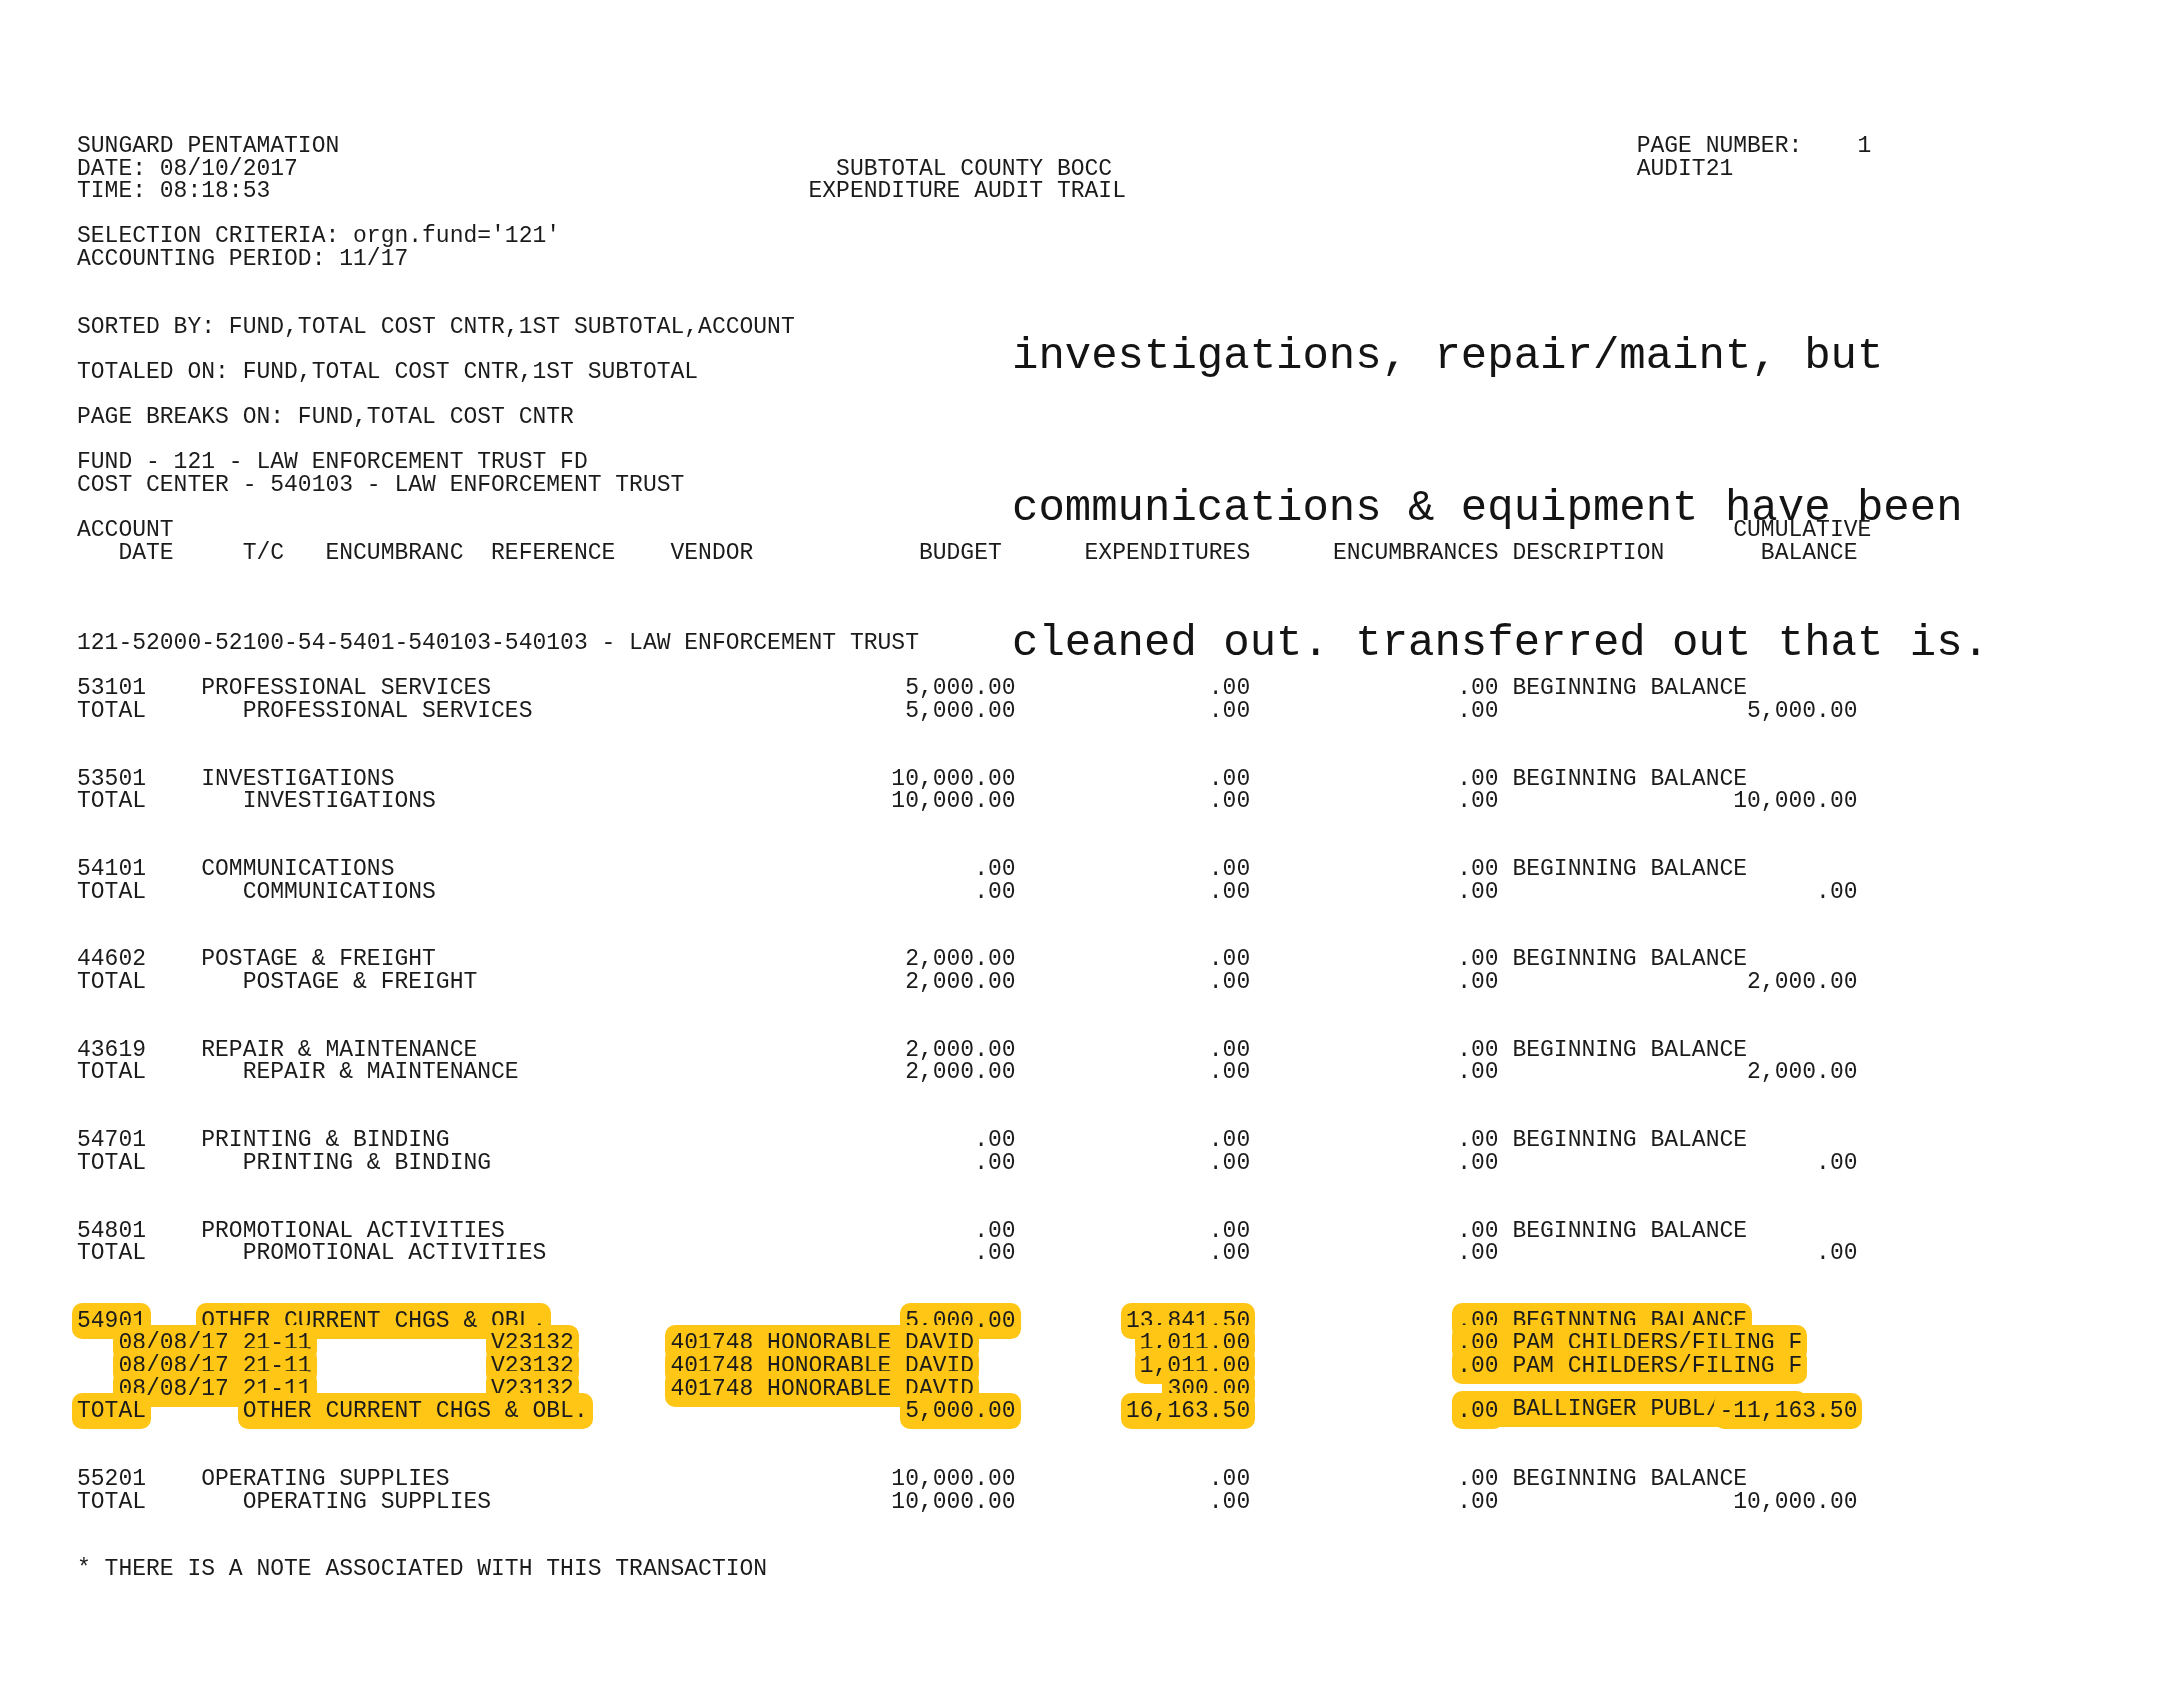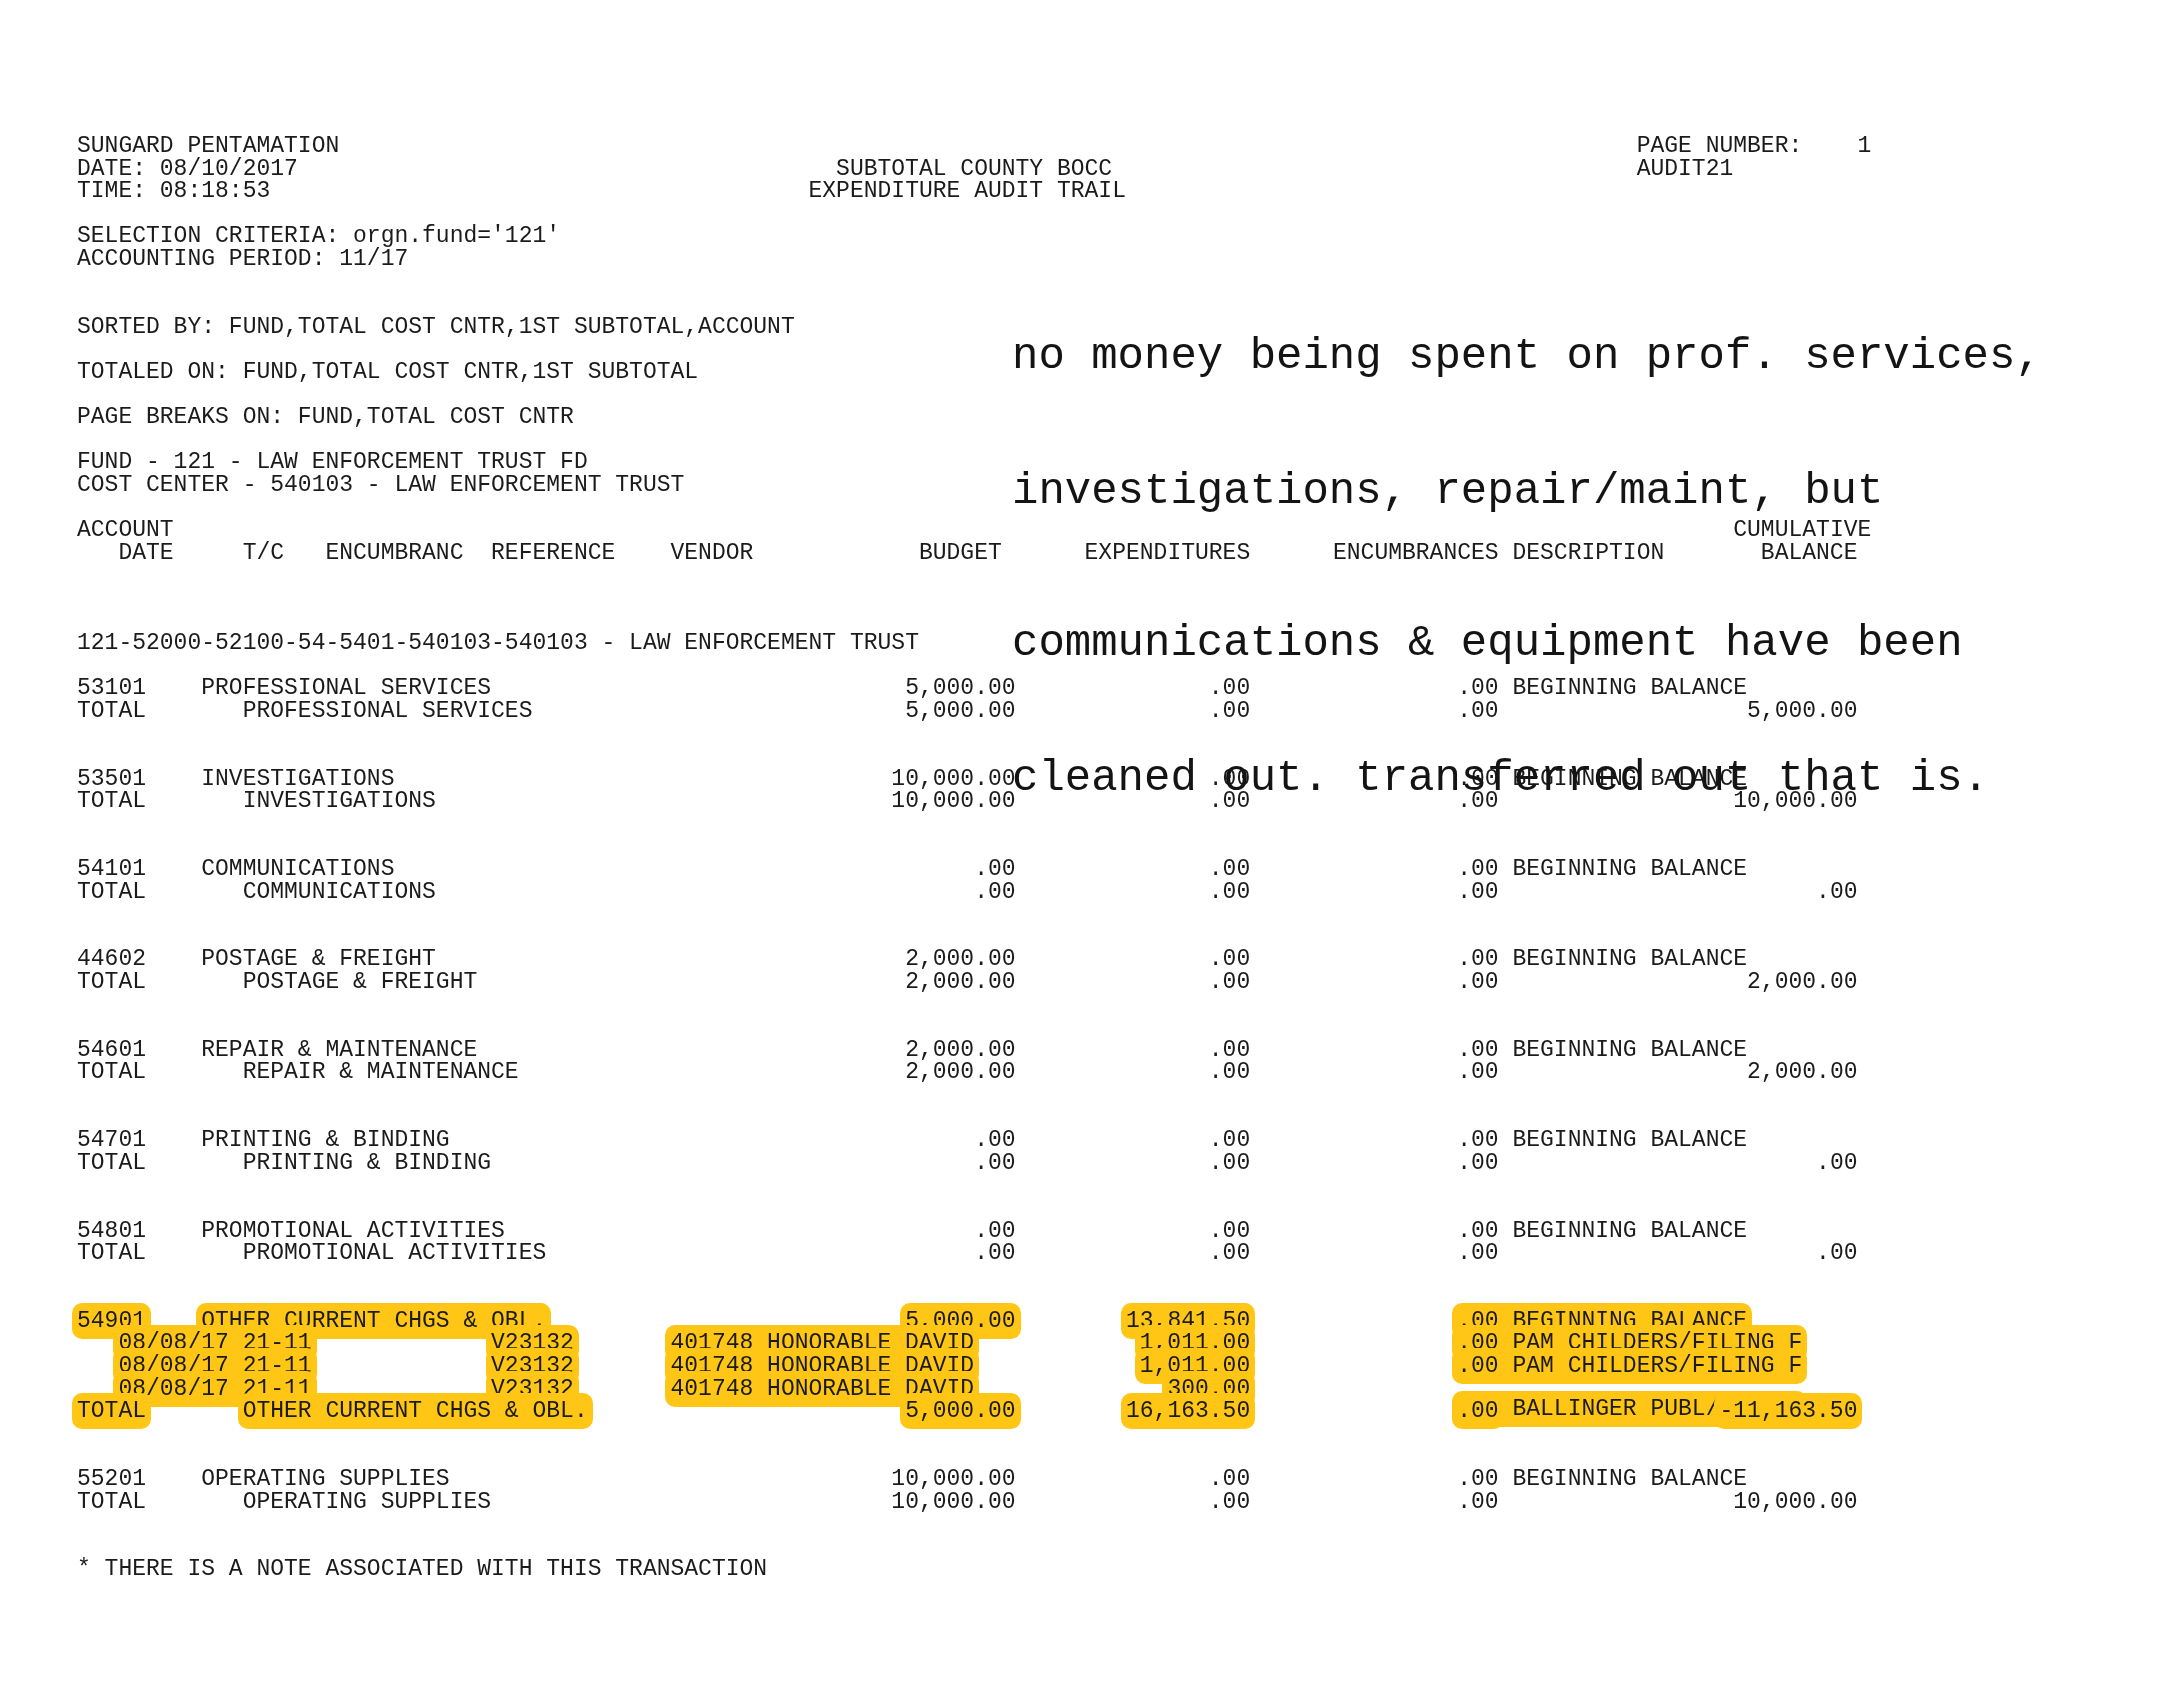--- a/index.html
+++ b/index.html
@@ -87,21 +87,21 @@
       <div class="line"></div>
       <div class="line"></div>
       <div class="line"><span class="seg" style="left: 0ch;">54101</span><span class="seg" style="left: 9ch;">COMMUNICATIONS</span><span class="seg" style="left: 65ch;">.00</span><span class="seg" style="left: 82ch;">.00</span><span class="seg" style="left: 100ch;">.00</span><span class="seg" style="left: 104ch;">BEGINNING BALANCE</span></div>
       <div class="line"><span class="seg" style="left: 0ch;">TOTAL</span><span class="seg" style="left: 12ch;">COMMUNICATIONS</span><span class="seg" style="left: 65ch;">.00</span><span class="seg" style="left: 82ch;">.00</span><span class="seg" style="left: 100ch;">.00</span><span class="seg" style="left: 126ch;">.00</span></div>
       <div class="line"></div>
       <div class="line"></div>
       <div class="line"><span class="seg" style="left: 0ch;">44602</span><span class="seg" style="left: 9ch;">POSTAGE &amp; FREIGHT</span><span class="seg" style="left: 60ch;">2,000.00</span><span class="seg" style="left: 82ch;">.00</span><span class="seg" style="left: 100ch;">.00</span><span class="seg" style="left: 104ch;">BEGINNING BALANCE</span></div>
       <div class="line"><span class="seg" style="left: 0ch;">TOTAL</span><span class="seg" style="left: 12ch;">POSTAGE &amp; FREIGHT</span><span class="seg" style="left: 60ch;">2,000.00</span><span class="seg" style="left: 82ch;">.00</span><span class="seg" style="left: 100ch;">.00</span><span class="seg" style="left: 121ch;">2,000.00</span></div>
       <div class="line"></div>
       <div class="line"></div>
-      <div class="line"><span class="seg" style="left: 0ch;">54601</span><span class="seg" style="left: 9ch;">REPAIR &amp; MAINTENANCE</span><span class="seg" style="left: 60ch;">2,000.00</span><span class="seg" style="left: 82ch;">.00</span><span class="seg" style="left: 100ch;">.00</span><span class="seg" style="left: 104ch;">BEGINNING BALANCE</span></div>
+      <div class="line"><span class="seg" style="left: 0ch;">43619</span><span class="seg" style="left: 9ch;">REPAIR &amp; MAINTENANCE</span><span class="seg" style="left: 60ch;">2,000.00</span><span class="seg" style="left: 82ch;">.00</span><span class="seg" style="left: 100ch;">.00</span><span class="seg" style="left: 104ch;">BEGINNING BALANCE</span></div>
       <div class="line"><span class="seg" style="left: 0ch;">TOTAL</span><span class="seg" style="left: 12ch;">REPAIR &amp; MAINTENANCE</span><span class="seg" style="left: 60ch;">2,000.00</span><span class="seg" style="left: 82ch;">.00</span><span class="seg" style="left: 100ch;">.00</span><span class="seg" style="left: 121ch;">2,000.00</span></div>
       <div class="line"></div>
       <div class="line"></div>
       <div class="line"><span class="seg" style="left: 0ch;">54701</span><span class="seg" style="left: 9ch;">PRINTING &amp; BINDING</span><span class="seg" style="left: 65ch;">.00</span><span class="seg" style="left: 82ch;">.00</span><span class="seg" style="left: 100ch;">.00</span><span class="seg" style="left: 104ch;">BEGINNING BALANCE</span></div>
       <div class="line"><span class="seg" style="left: 0ch;">TOTAL</span><span class="seg" style="left: 12ch;">PRINTING &amp; BINDING</span><span class="seg" style="left: 65ch;">.00</span><span class="seg" style="left: 82ch;">.00</span><span class="seg" style="left: 100ch;">.00</span><span class="seg" style="left: 126ch;">.00</span></div>
       <div class="line"></div>
       <div class="line"></div>
       <div class="line"><span class="seg" style="left: 0ch;">54801</span><span class="seg" style="left: 9ch;">PROMOTIONAL ACTIVITIES</span><span class="seg" style="left: 65ch;">.00</span><span class="seg" style="left: 82ch;">.00</span><span class="seg" style="left: 100ch;">.00</span><span class="seg" style="left: 104ch;">BEGINNING BALANCE</span></div>
       <div class="line"><span class="seg" style="left: 0ch;">TOTAL</span><span class="seg" style="left: 12ch;">PROMOTIONAL ACTIVITIES</span><span class="seg" style="left: 65ch;">.00</span><span class="seg" style="left: 82ch;">.00</span><span class="seg" style="left: 100ch;">.00</span><span class="seg" style="left: 126ch;">.00</span></div>
       <div class="line"></div>
@@ -114,20 +114,19 @@
       <div class="line"></div>
       <div class="line"></div>
       <div class="line"><span class="seg" style="left: 0ch;">55201</span><span class="seg" style="left: 9ch;">OPERATING SUPPLIES</span><span class="seg" style="left: 59ch;">10,000.00</span><span class="seg" style="left: 82ch;">.00</span><span class="seg" style="left: 100ch;">.00</span><span class="seg" style="left: 104ch;">BEGINNING BALANCE</span></div>
       <div class="line"><span class="seg" style="left: 0ch;">TOTAL</span><span class="seg" style="left: 12ch;">OPERATING SUPPLIES</span><span class="seg" style="left: 59ch;">10,000.00</span><span class="seg" style="left: 82ch;">.00</span><span class="seg" style="left: 100ch;">.00</span><span class="seg" style="left: 120ch;">10,000.00</span></div>
       <div class="line"></div>
       <div class="line"></div>
       <div class="line"><span class="seg" style="left: 0ch;">* THERE IS A NOTE ASSOCIATED WITH THIS TRANSACTION</span></div>
     </div>
 
   <div class="note">
-    <div>no money being spent on prof. services,</div>
     <div>investigations, repair/maint, but</div>
     <div class="para2">communications &amp; equipment have been</div>
     <div>cleaned out. transferred out that is.</div>
   </div>
 
 </div>
 
 
 </body></html>

